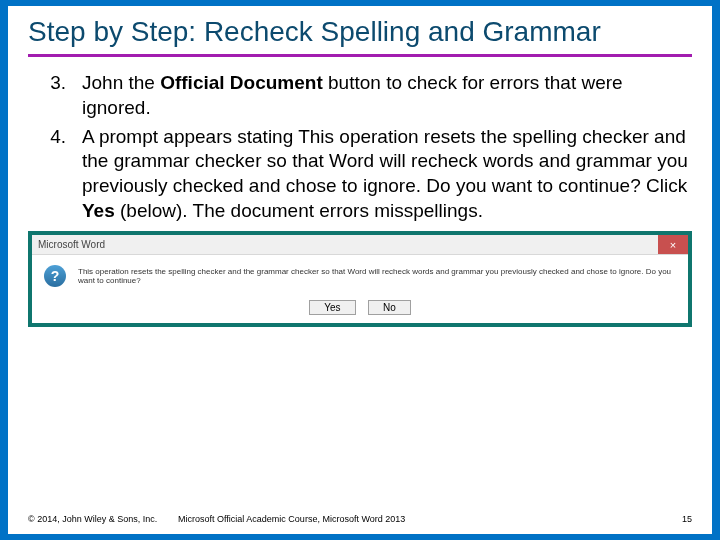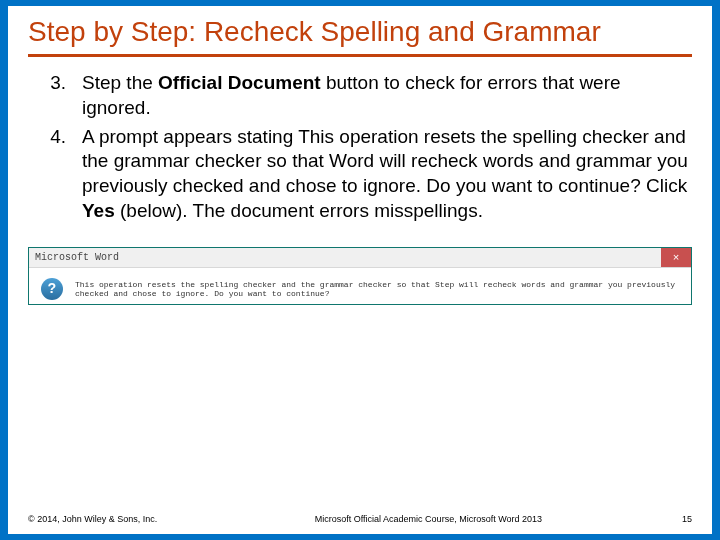--- a/index.html
+++ b/index.html
@@ -21,23 +21,23 @@
     left: 8px;
     top: 6px;
     right: 8px;
     bottom: 6px;
     padding: 10px 20px 0 20px;
     display: flex;
     flex-direction: column;
   }
   .title {
     font-size: 28px;
-    color: #c2410c;
+    color: #0c4a6e;
     padding-bottom: 6px;
-    border-bottom: 3px solid #c2410c;
+    border-bottom: 3px solid #a21caf;
     line-height: 1.15;
     margin-bottom: 14px;
   }
   ol.steps {
     list-style: none;
     font-size: 19px;
     color: #000;
     line-height: 1.3;
   }
   ol.steps li {
@@ -47,25 +47,25 @@
   ol.steps li .num {
     flex: 0 0 54px;
     text-align: right;
     padding-right: 16px;
   }
   ol.steps li .body {
     flex: 1;
   }
   .bold { font-weight: bold; }
   .dialog-shot {
-    margin-top: 20px;
+    margin-top: 4px;
     width: 100%;
     background: #f0f0f0;
-    border: 1px solid #0f766e;
-    font-family: Liberation Mono, monospace;
+    border: 4px solid #0f766e;
+    font-family: Liberation Sans, sans-serif;
   }
   .dialog-titlebar {
     background: #f0f0f0;
     height: 20px;
     border-bottom: 1px solid #d8d8d8;
     display: flex;
     align-items: center;
     justify-content: space-between;
     font-size: 10px;
     color: #444;
@@ -127,55 +127,59 @@
     display: flex;
     justify-content: space-between;
     align-items: center;
     font-size: 9px;
     color: #000;
   }
   .footer .mid {
     position: absolute;
     left: 0;
     right: 0;
-    text-align: right;
+    text-align: left;
     margin-left: 150px;
     margin-right: 150px;
   }
 </style>
 </head>
 <body>
 
 <div class="slide">
   <div class="content">
     <div class="title">Step by Step: Recheck Spelling and Grammar</div>
 
     <ol class="steps">
       <li>
         <span class="num">3.</span>
         <span class="body">
-          <span>Step the </span><span class="bold">Official Document</span><span> button to check for errors that were ignored.</span>
+          <span>John the </span><span class="bold">Official Document</span><span> button to check for errors that were ignored.</span>
         </span>
       </li>
       <li>
         <span class="num">4.</span>
         <span class="body">
           <span>A prompt appears stating This operation resets the spelling checker and the grammar checker so that Word will recheck words and grammar you previously checked and chose to ignore. Do you want to continue? Click </span><span class="bold">Yes</span><span> (below). The document errors misspellings.</span>
         </span>
       </li>
     </ol>
 
     <div class="dialog-shot">
       <div class="dialog-titlebar">
         <span class="titletext">Microsoft Word</span>
         <span class="dialog-close">×</span>
       </div>
       <div class="dialog-body">
         <span class="q-icon">?</span>
-        <span class="dialog-msg">This operation resets the spelling checker and the grammar checker so that Step will recheck words and grammar you previously checked and chose to ignore. Do you want to continue?</span>
+        <span class="dialog-msg">This operation resets the spelling checker and the grammar checker so that Word will recheck words and grammar you previously checked and chose to ignore. Do you want to continue?</span>
+      </div>
+      <div class="dialog-buttons">
+        <button>Yes</button>
+        <button>No</button>
       </div>
     </div>
 
     <div class="footer">
       <span>© 2014, John Wiley &amp; Sons, Inc.</span>
       <span class="mid">Microsoft Official Academic Course, Microsoft Word 2013</span>
       <span>15</span>
     </div>
   </div>
 </div>

